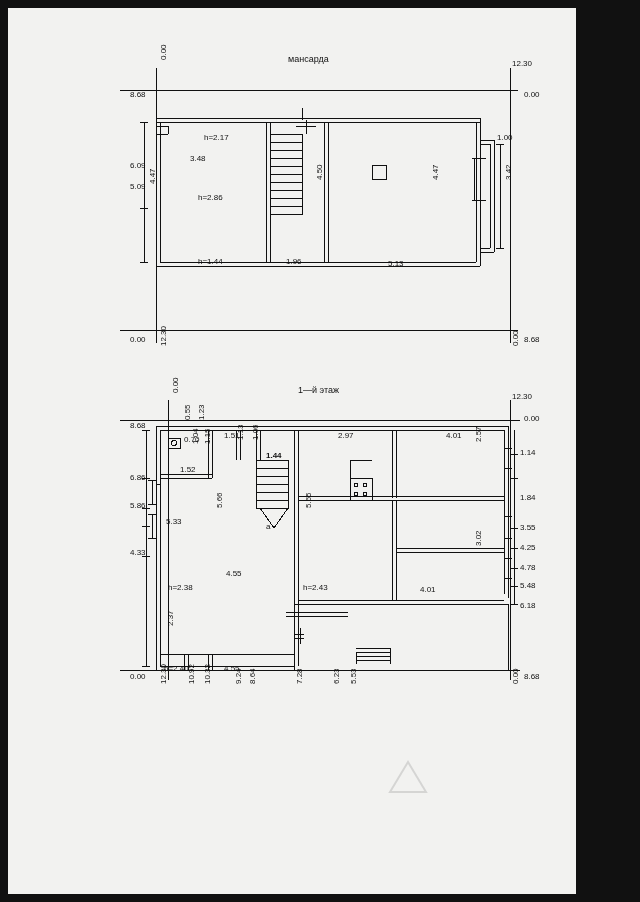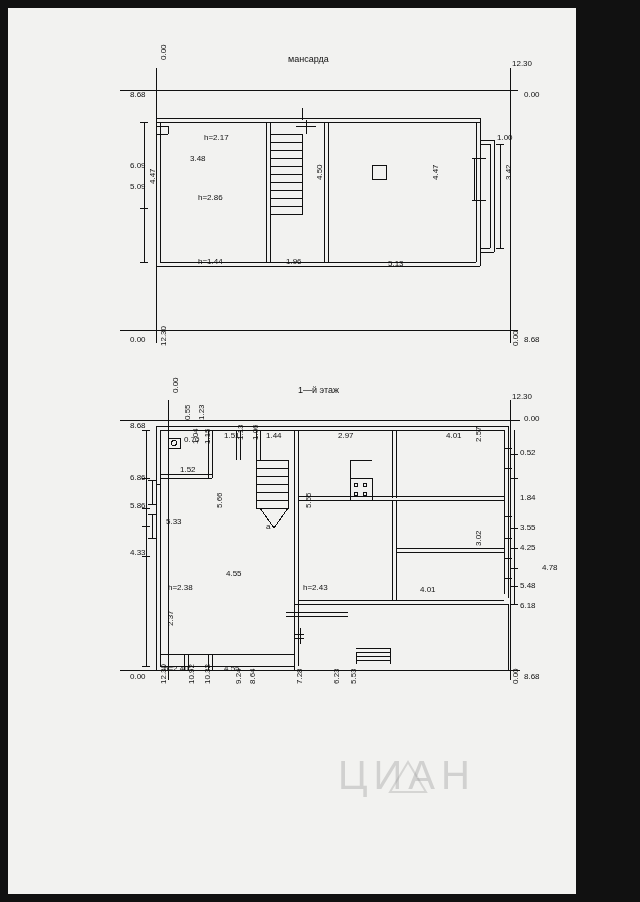--- a/index.html
+++ b/index.html
@@ -219,43 +219,43 @@
         <div class="lbl v" style="left: 152px; top: 338px;">12.30</div>
         <div class="lbl v" style="left: 504px; top: 338px;">0.00</div>
         <div class="lbl v" style="left: 164px; top: 385px;">0.00</div>
         <div class="lbl" style="left: 504px; top: 385px;">12.30</div>
         <div class="lbl v" style="left: 176px; top: 412px;">0.55</div>
         <div class="lbl v" style="left: 190px; top: 412px;">1.23</div>
         <div class="lbl" style="left: 122px; top: 414px;">8.68</div>
         <div class="lbl" style="left: 516px; top: 407px;">0.00</div>
         <div class="lbl" style="left: 176px; top: 428px;">0.70</div>
         <div class="lbl" style="left: 216px; top: 424px;">1.51</div>
-        <div class="lbl" style="left: 258px; top: 424px;">1.44</div>
+        <div class="lbl" style="left: 258px; top: 444px; font-weight: bold;">1.44</div>
         <div class="lbl" style="left: 330px; top: 424px;">2.97</div>
         <div class="lbl" style="left: 438px; top: 424px;">4.01</div>
         <div class="lbl v" style="left: 184px; top: 436px;">1.04</div>
         <div class="lbl v" style="left: 196px; top: 436px;">1.15</div>
         <div class="lbl v" style="left: 229px; top: 432px;">1.13</div>
         <div class="lbl v" style="left: 244px; top: 432px;">1.06</div>
-        <div class="lbl" style="left: 512px; top: 441px;">0.52</div>
+        <div class="lbl" style="left: 512px; top: 441px;">1.14</div>
         <div class="lbl v" style="left: 467px; top: 434px;">2.57</div>
         <div class="lbl" style="left: 172px; top: 458px;">1.52</div>
         <div class="lbl" style="left: 122px; top: 466px;">6.86</div>
         <div class="lbl" style="left: 512px; top: 466px; margin-top: 20px;">1.84</div>
         <div class="lbl" style="left: 122px; top: 494px;">5.86</div>
         <div class="lbl v" style="left: 208px; top: 500px;">5.66</div>
         <div class="lbl v" style="left: 297px; top: 500px;">5.65</div>
         <div class="lbl" style="left: 122px; top: 510px; padding-left: 36px;">5.33</div>
         <div class="lbl" style="left: 512px; top: 516px;">3.55</div>
         <div class="lbl" style="left: 258px; top: 515px;">а</div>
         <div class="lbl" style="left: 512px; top: 536px;">4.25</div>
         <div class="lbl" style="left: 122px; top: 541px;">4.33</div>
         <div class="lbl v" style="left: 467px; top: 538px;">3.02</div>
         <div class="lbl" style="left: 218px; top: 562px;">4.55</div>
-        <div class="lbl" style="left: 512px; top: 556px; margin-left: 22px;">4.78</div>
+        <div class="lbl" style="left: 512px; top: 556px;">4.78</div>
         <div class="lbl" style="left: 295px; top: 576px;">h=2.43</div>
         <div class="lbl" style="left: 412px; top: 578px;">4.01</div>
         <div class="lbl" style="left: 512px; top: 574px;">5.48</div>
         <div class="lbl" style="left: 160px; top: 576px;">h=2.38</div>
         <div class="lbl" style="left: 512px; top: 594px;">6.18</div>
         <div class="lbl v" style="left: 159px; top: 618px;">2.37</div>
         <div class="lbl" style="left: 156px; top: 657px;">h=2.40</div>
         <div class="lbl" style="left: 216px; top: 657px;">4.55</div>
         <div class="lbl" style="left: 122px; top: 665px;">0.00</div>
         <div class="lbl" style="left: 516px; top: 665px;">8.68</div>
@@ -263,19 +263,18 @@
         <div class="lbl v" style="left: 180px; top: 676px;">10.92</div>
         <div class="lbl v" style="left: 196px; top: 676px;">10.32</div>
         <div class="lbl v" style="left: 227px; top: 676px;">9.24</div>
         <div class="lbl v" style="left: 241px; top: 676px;">8.64</div>
         <div class="lbl v" style="left: 288px; top: 676px;">7.28</div>
         <div class="lbl v" style="left: 325px; top: 676px;">6.23</div>
         <div class="lbl v" style="left: 342px; top: 676px;">5.53</div>
         <div class="lbl v" style="left: 504px; top: 676px;">0.00</div>
       </div>
 
-    <div class="wm">ЦИАН</div>
     <svg class="wmlogo" viewBox="0 0 44 44">
       <path d="M4 36 L22 6 L40 36 Z" fill="none" stroke="#999" stroke-width="2"></path>
     </svg>
 
   </div>
 </div>
 
 </body></html>

